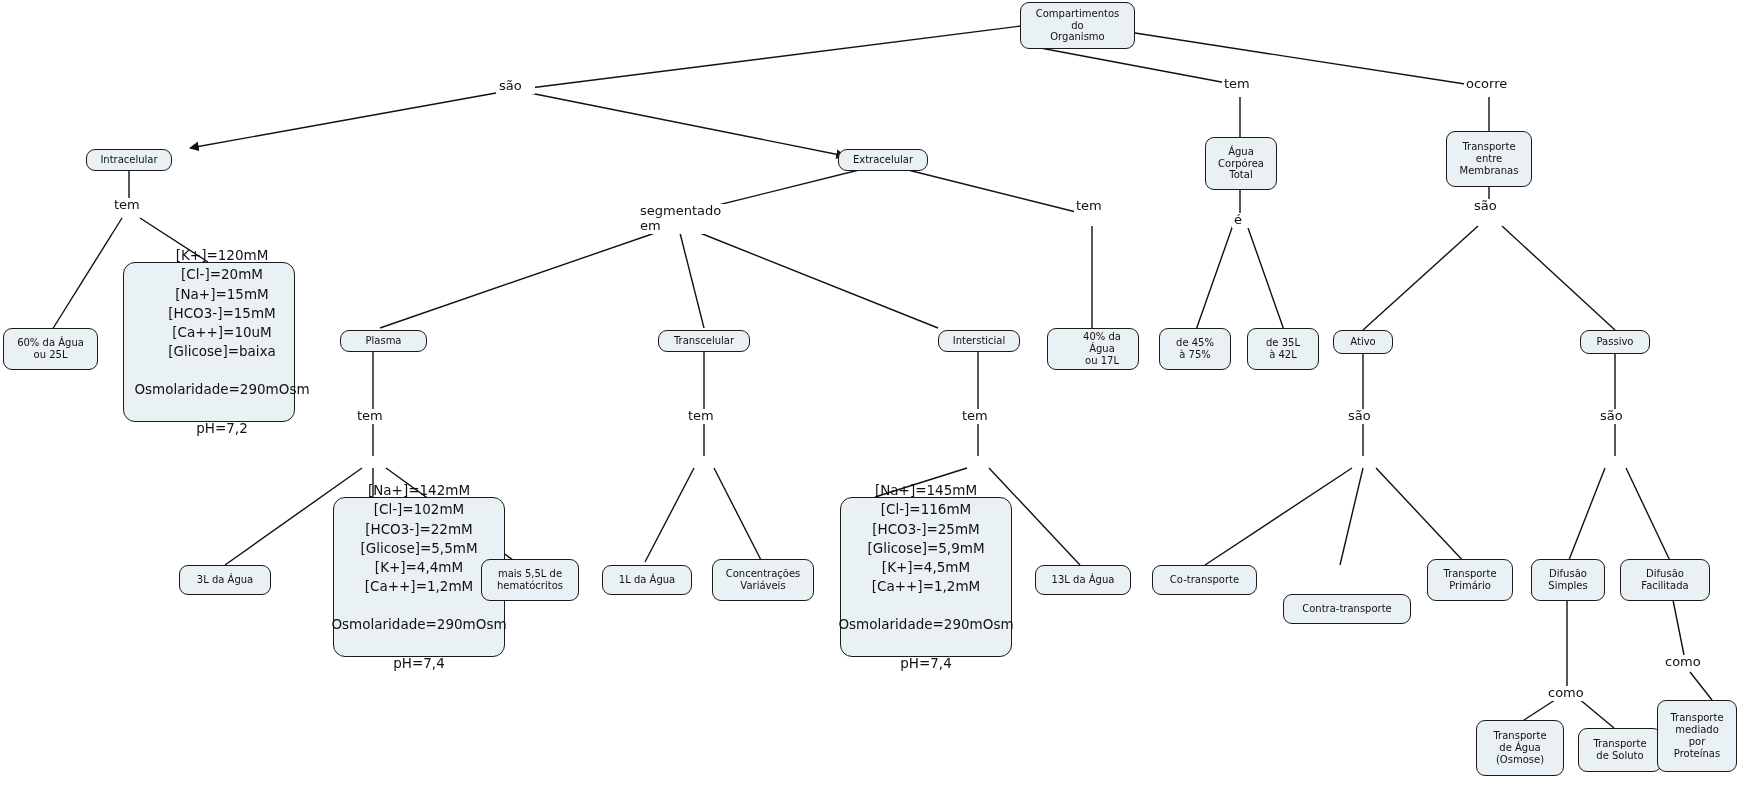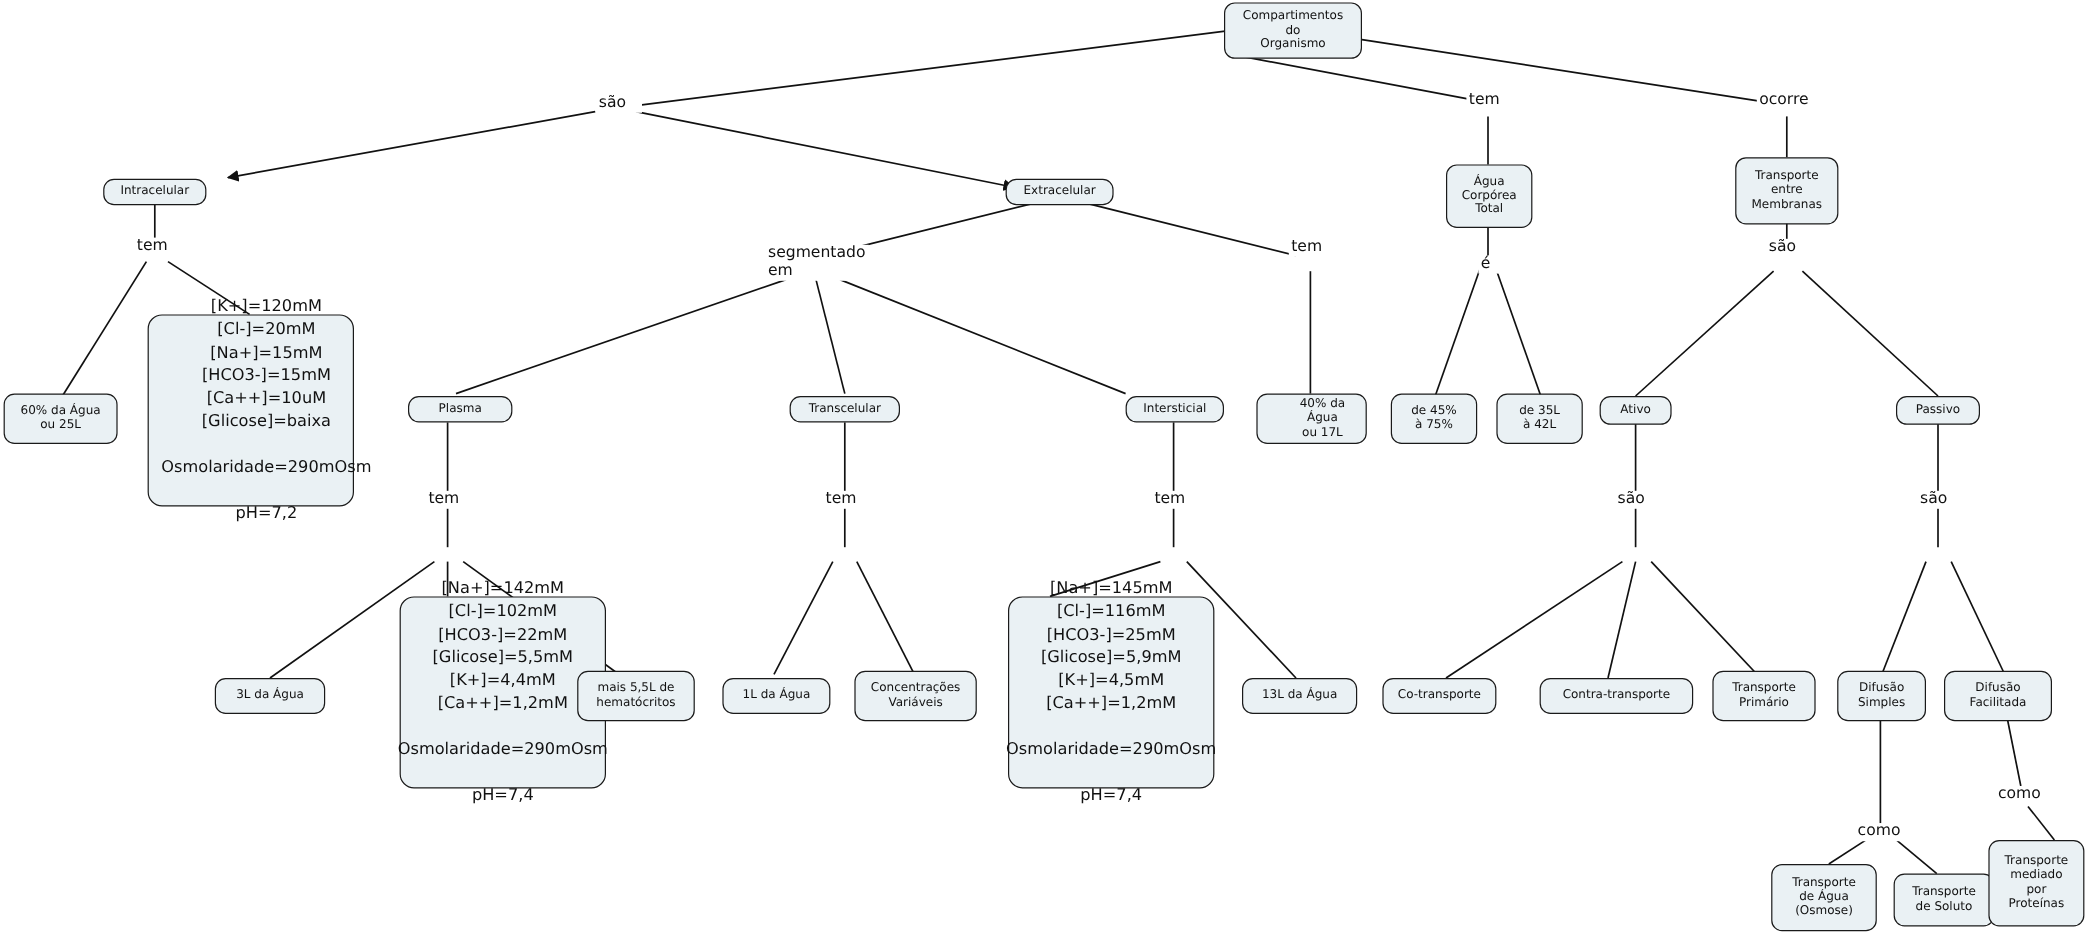--- a/index.html
+++ b/index.html
@@ -211,23 +211,23 @@
 [Glicose]=5,9mM
 [K+]=4,5mM
 [Ca++]=1,2mM
 
 Osmolaridade=290mOsm
 
 pH=7,4</div>
 
   <div class="node small" style="left:1035px; top:565px; width:96px; height:30px;">13L da Água</div>
 
-  <div class="node small" style="left:1152px; top:565px; width:95px; height:30px;">Co-transporte</div>
-
-  <div class="node small" style="left:1283px; top:565px; width:128px; height:30px;">Contra-transporte</div>
+  <div class="node small" style="left:1152px; top:565px; width:105px; height:30px;">Co-transporte</div>
+
+  <div class="node small" style="left:1283px; top:594px; width:128px; height:30px;">Contra-transporte</div>
 
   <div class="node small" style="left:1427px; top:559px; width:86px; height:42px;">Transporte
 Primário</div>
 
   <div class="node small" style="left:1531px; top:559px; width:74px; height:42px;">Difusão
 Simples</div>
 
   <div class="node small" style="left:1620px; top:559px; width:90px; height:42px;">Difusão
 Facilitada</div>
 

